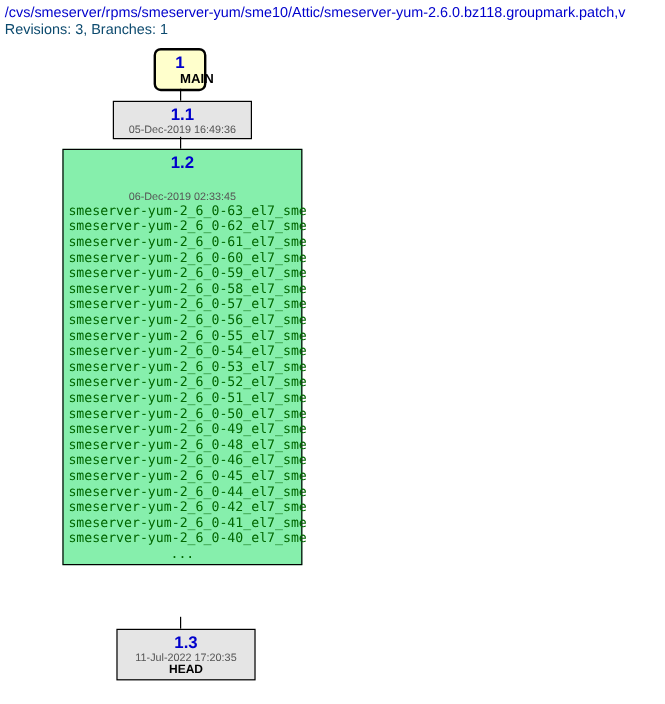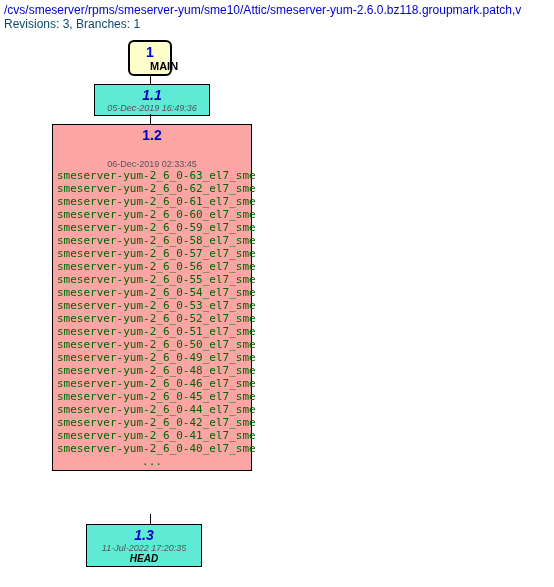--- a/index.html
+++ b/index.html
@@ -45,40 +45,39 @@
       font-weight: bold;
       font-size: 14px;
     }
     .node-label {
       font-weight: bold;
       font-size: 11px;
       color: #000000;
       margin-left: 12px;
     }
     .node-rev {
-      background: #5eead4;
+      background: #e5e5e5;
       padding: 2px 6px;
-      font-style: italic;
     }
     .node-rev .rev {
       color: #0000cc;
       font-weight: bold;
       font-size: 14px;
     }
     .node-rev .date {
       font-size: 9px;
       color: #555555;
     }
     .node-rev .head {
       font-size: 10px;
       font-weight: bold;
       color: #000000;
     }
     .node-big {
-      background: #fca5a5;
+      background: #86efac;
       text-align: left;
       padding: 2px 4px;
     }
     .node-big .rev {
       color: #0000cc;
       font-weight: bold;
       font-size: 14px;
       text-align: center;
       display: block;
     }
@@ -159,19 +158,19 @@
         <div class="tag-line">smeserver-yum-2_6_0-44_el7_sme</div>
         <div class="tag-line">smeserver-yum-2_6_0-42_el7_sme</div>
         <div class="tag-line">smeserver-yum-2_6_0-41_el7_sme</div>
         <div class="tag-line">smeserver-yum-2_6_0-40_el7_sme</div>
       </div>
     <div class="ellipsis">...</div>
   </div>
 
   <div class="connector" style="left: 150px; top: 480px; height: 10px;"></div>
 
-  <div class="node node-rev" style="left: 86px; top: 490px; width: 116px;">
+  <div class="node node-rev" style="left: 97px; top: 490px; width: 116px;">
     <div class="rev">1.3</div>
     <div class="date">11-Jul-2022 17:20:35</div>
     <div class="head">HEAD</div>
   </div>
 
 </div>
 
 </body></html>

